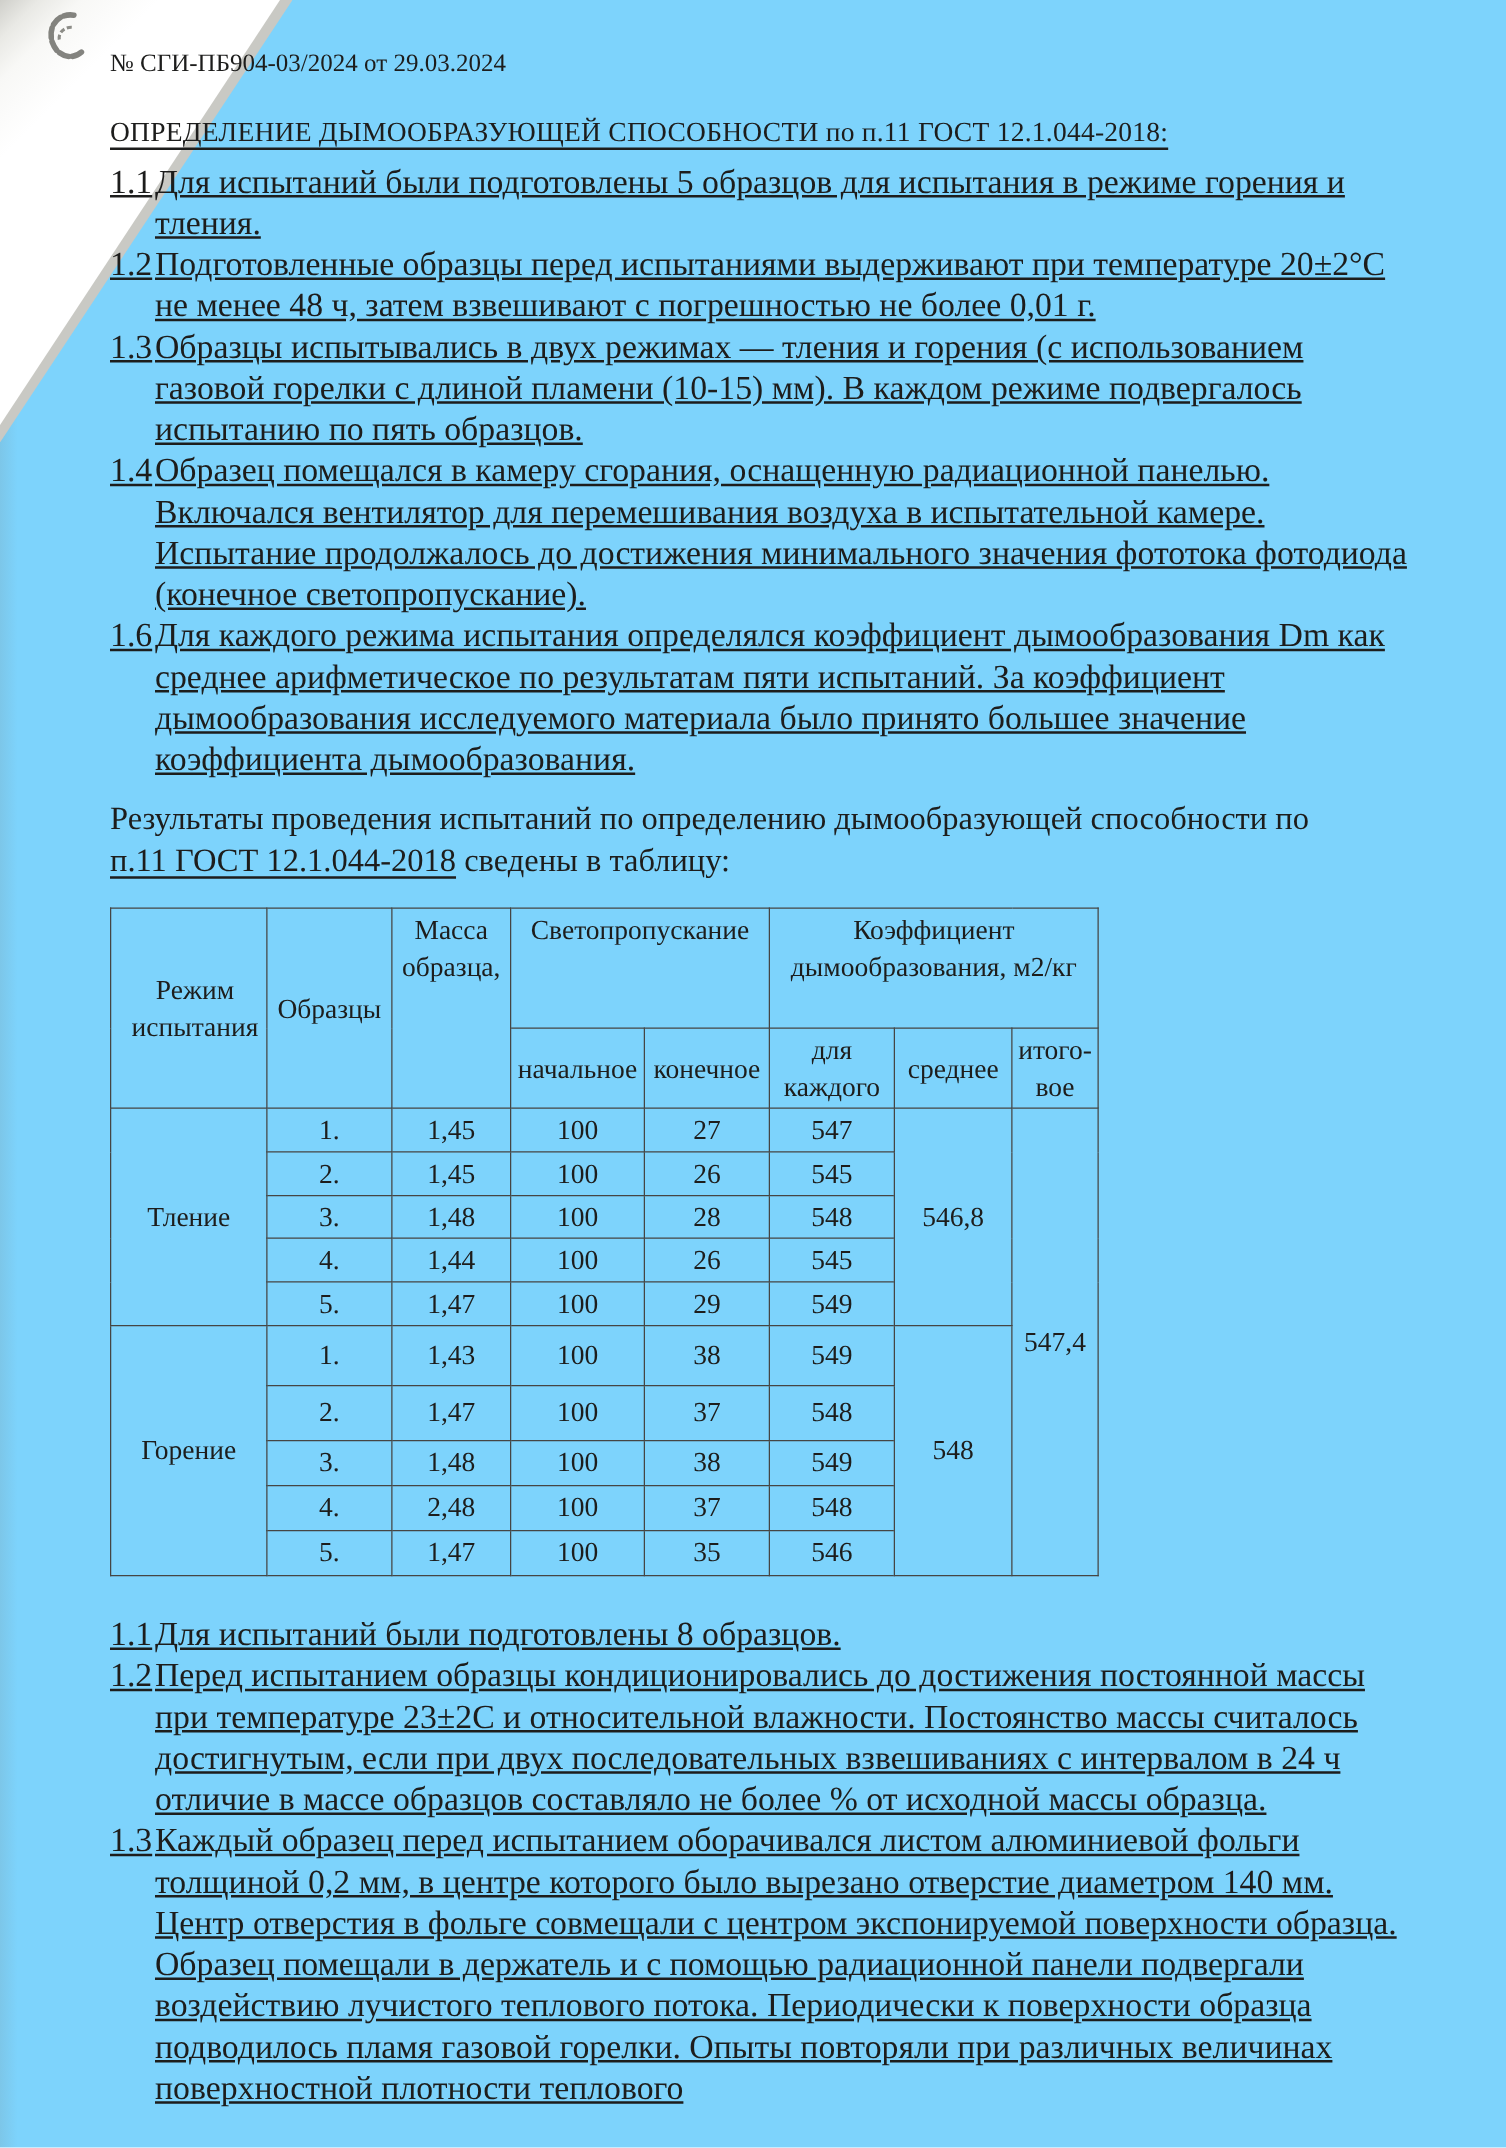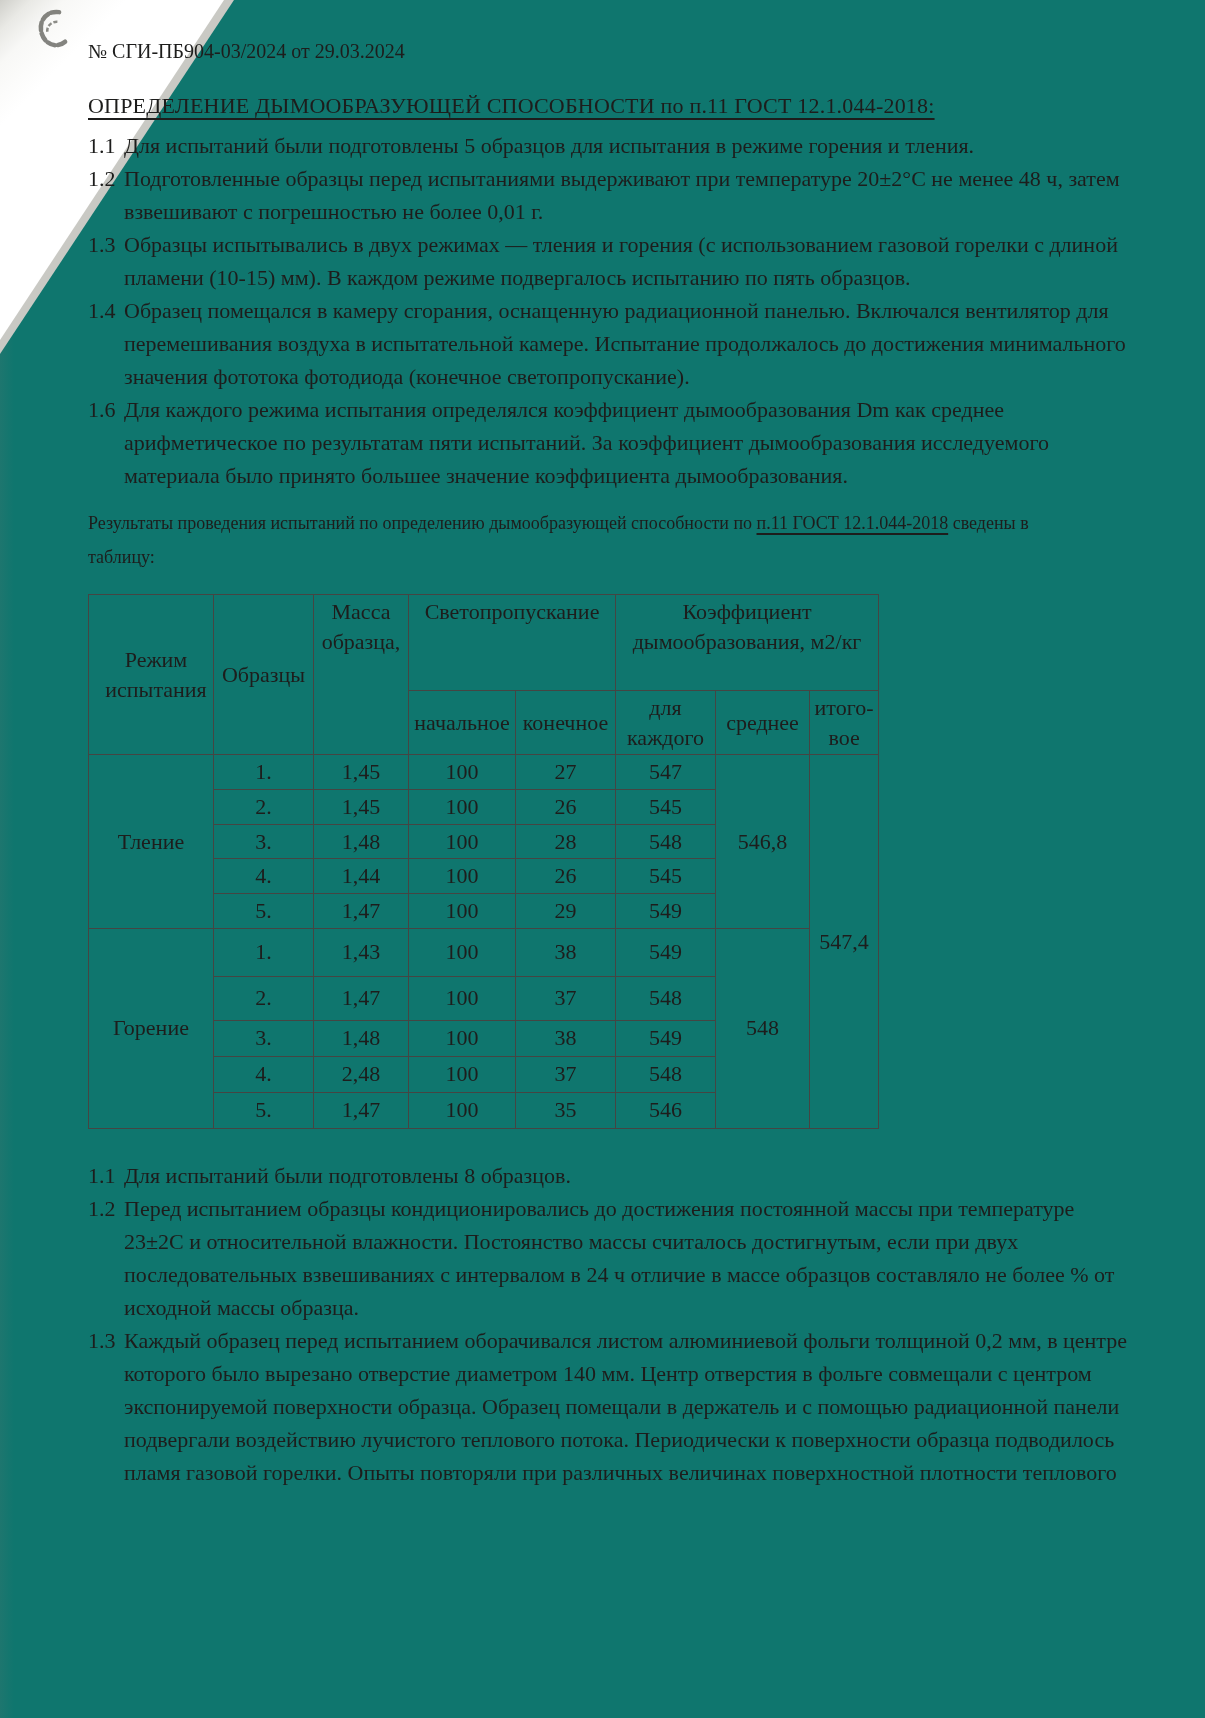--- a/index.html
+++ b/index.html
@@ -1,19 +1,19 @@
 <!DOCTYPE html>
 <html><head>
 <meta charset="utf-8">
 <style>
   html,body{margin:0;padding:0;background:#ffffff;}
   .page{
     position:relative;
     width:1205px;height:1718px;
-    background:#0f766e;
+    background:#7dd3fc;
     overflow:hidden;
     font-family:"Liberation Serif","DejaVu Serif",serif;
     color:#1d1d1c;
   }
   .page::before{ 
     content:"";position:absolute;left:0;top:0;bottom:0;width:14px;
     background:linear-gradient(90deg,rgba(120,120,115,0.14),rgba(120,120,115,0));
     pointer-events:none;
   }
   
@@ -32,24 +32,24 @@
     transform:rotate(-14deg);opacity:.85;
   }
   
   .content{position:relative;padding:34px 70px 0 88px;}
   .doc-number{font-size:20px;margin:6px 0 30px 0;}
   .sec-heading{
     font-size:22px;letter-spacing:.2px;margin:0 0 10px 0;
     text-decoration:underline;text-underline-offset:5px;text-decoration-thickness:1.5px;
   }
   .num-list{margin:0;}
-  .item{display:flex;font-size:22px;line-height:33px;}
+  .item{display:flex;font-size:27px;line-height:33px;text-decoration:underline;}
   .item .num{flex:none;width:36px;}
   .item .txt{flex:1;max-width:1011px;}
-  .results-p{font-size:18px;line-height:34px;margin:14px 0 0 0;max-width:1000px;}
+  .results-p{font-size:26px;line-height:34px;margin:14px 0 0 0;max-width:1000px;}
   .u-ref{text-decoration:underline;text-underline-offset:4px;text-decoration-thickness:1.5px;}
   
   table.smoke{
     border-collapse:collapse;table-layout:fixed;width:790px;
     margin-top:20px;font-size:22px;color:#1d1d1c;
   }
   table.smoke th,table.smoke td{
     border:1px solid #454543;font-weight:normal;text-align:center;
     padding:2px 4px;line-height:1.35;overflow:hidden;
   }

